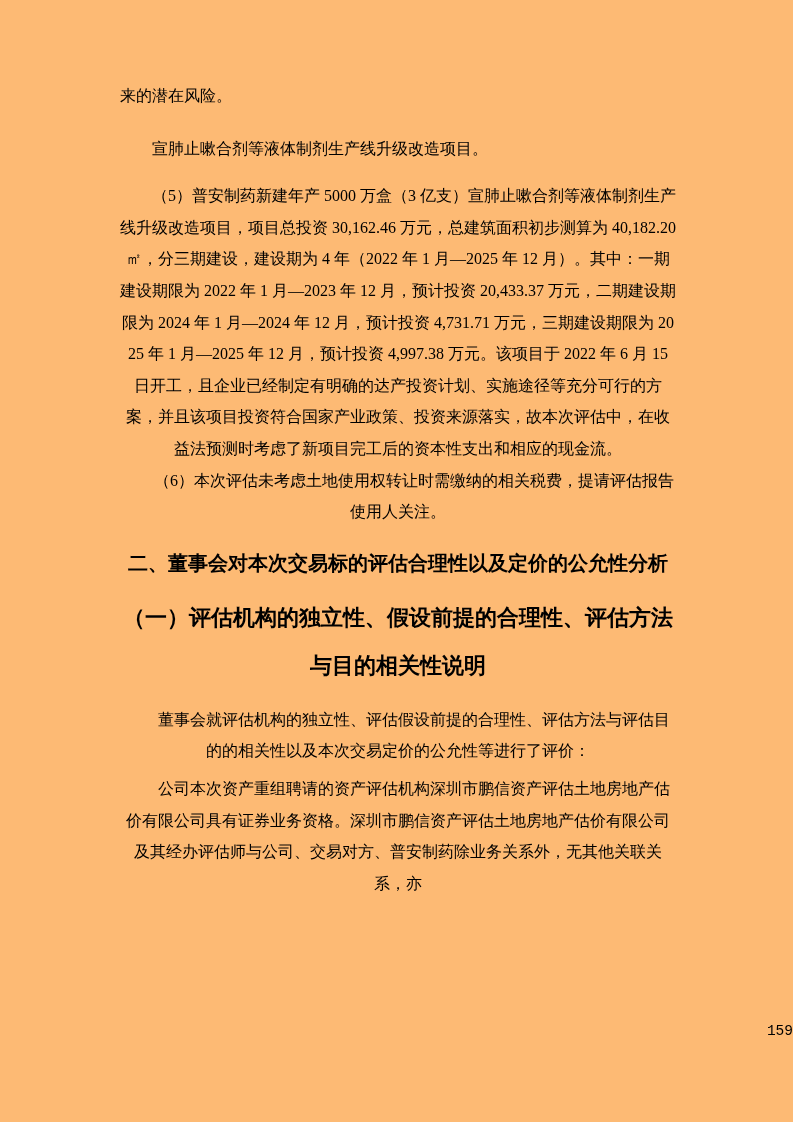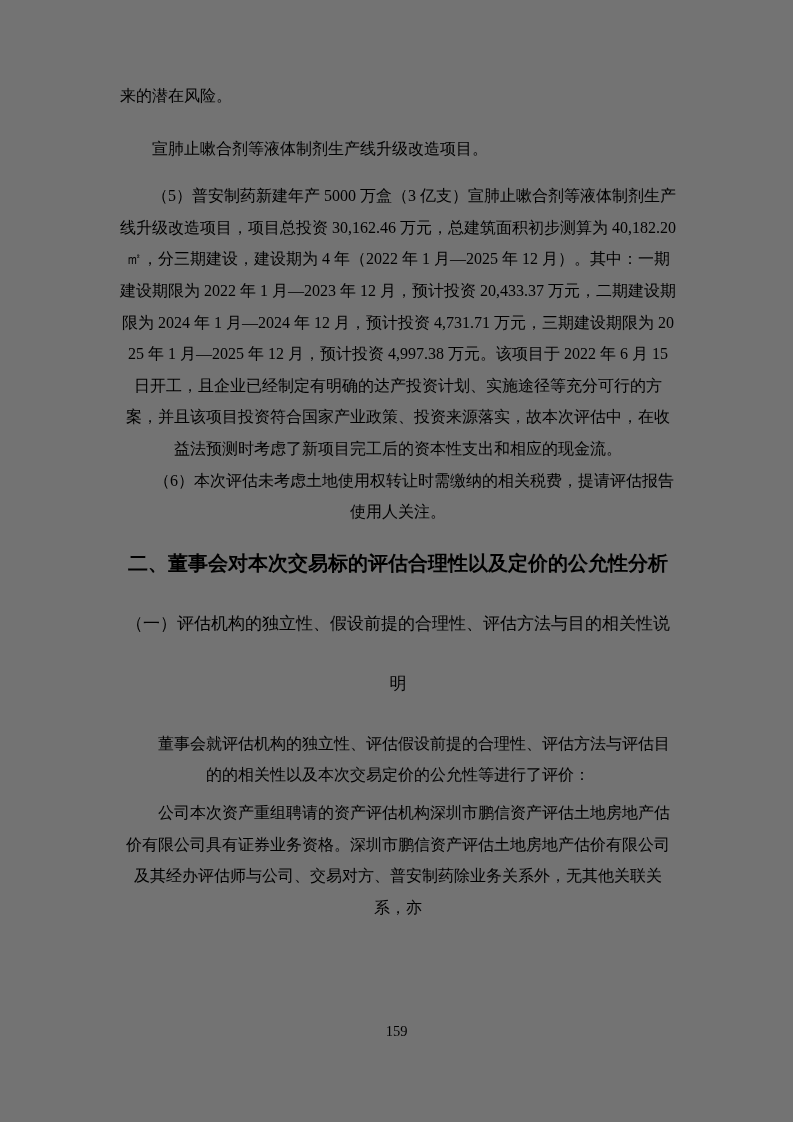--- a/index.html
+++ b/index.html
@@ -1,20 +1,20 @@
 <!DOCTYPE html>
 <html><head>
 <meta charset="utf-8">
 <style>
   html, body { margin: 0; padding: 0; background: #ffffff; }
   .page {
     position: relative;
     width: 793px;
     height: 1122px;
-    background: #737373;
+    background: #fdba74;
     color: #000000;
     box-sizing: border-box;
     padding: 80px 117px 0 120px;
     overflow: hidden;
     font-family: "Liberation Serif", "DejaVu Serif", serif;
   }
   .para {
     margin: 0;
     font-size: 16px;
     line-height: 31.6px;
@@ -27,42 +27,42 @@
     margin: 18px 0 0 0;
     font-family: "Liberation Sans", "DejaVu Sans", sans-serif;
     font-weight: bold;
     font-size: 20px;
     line-height: 34px;
     text-align: left;
   }
   .h2 {
     margin: 14px 0 0 0;
     font-family: "Liberation Sans", "DejaVu Sans", sans-serif;
-    font-weight: normal;
-    font-size: 17px;
-    line-height: 60px;
+    font-weight: bold;
+    font-size: 22px;
+    line-height: 48px;
     text-align: justify;
     word-break: break-all;
   }
   .mb-xl { margin-bottom: 21px; }
   .mb-lg { margin-bottom: 16px; }
   .mb-0  { margin-bottom: 0; text-align: center; }
   .mt-sm { margin-top: 10px; }
   .mt-md { margin-top: 14px; }
   .mt-xs { margin-top: 6px; }
   .mt-0  { margin-top: 0; }
   .footer {
     position: absolute;
     left: 0;
     top: 1022px;
     width: 793px;
-    text-align: center;
+    text-align: right;
     font-size: 14.5px;
     line-height: 18px;
-    font-family: Liberation Serif, serif;
+    font-family: Liberation Mono, monospace;
   }
 </style>
 </head>
 <body>
 
 <div class="page">
 
   <p class="para no-indent mb-xl">来的潜在风险。</p>
 
   <p class="para mb-lg">宣肺止嗽合剂等液体制剂生产线升级改造项目。</p>

